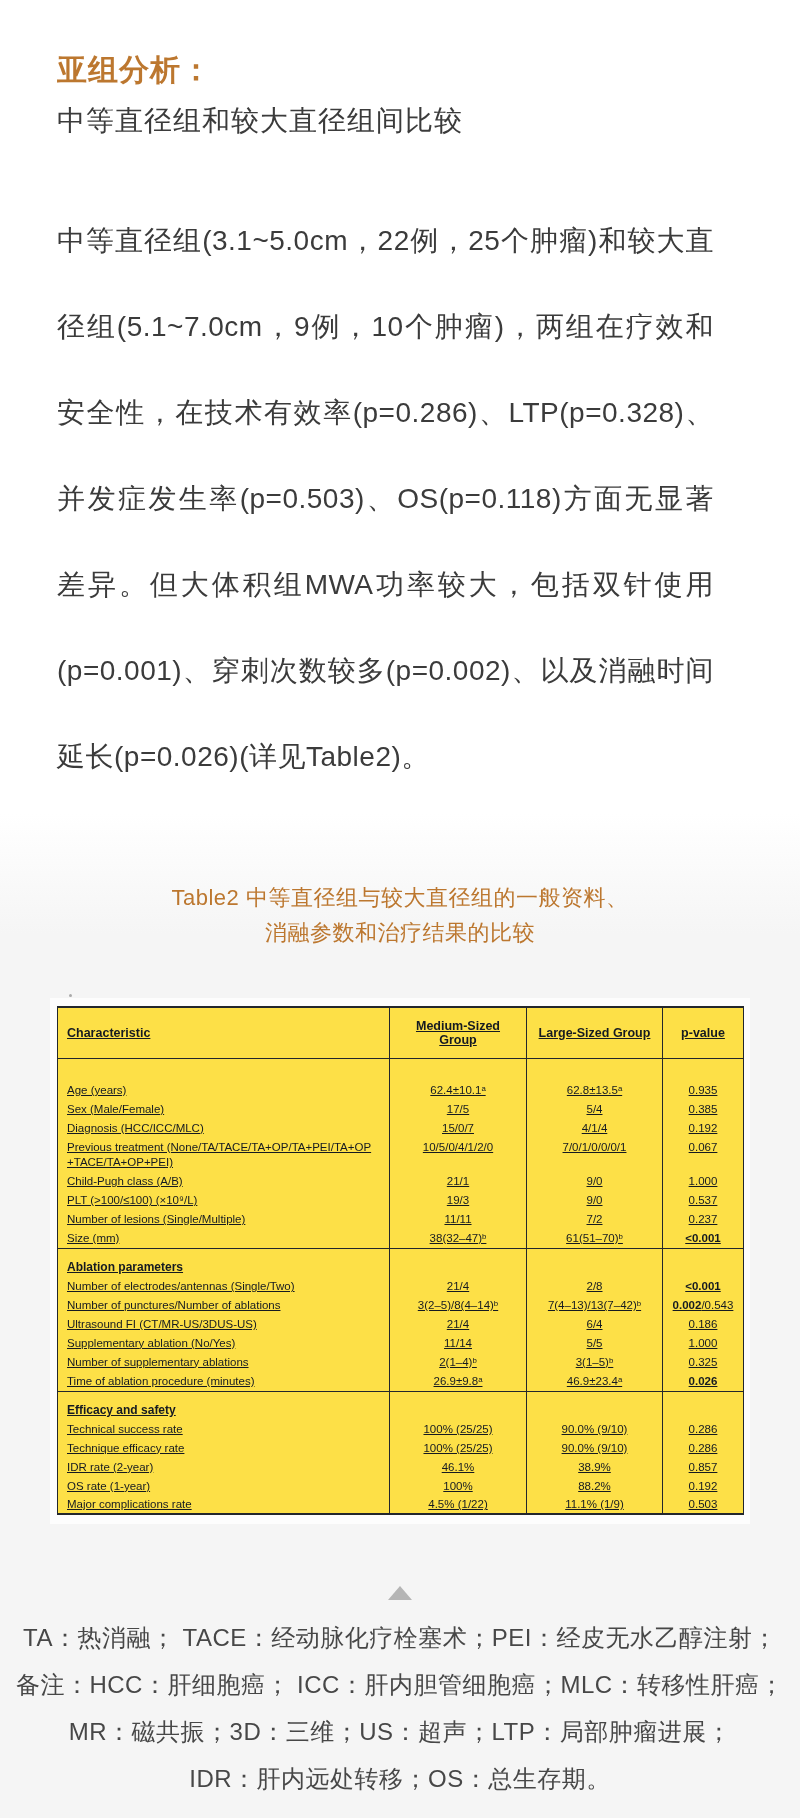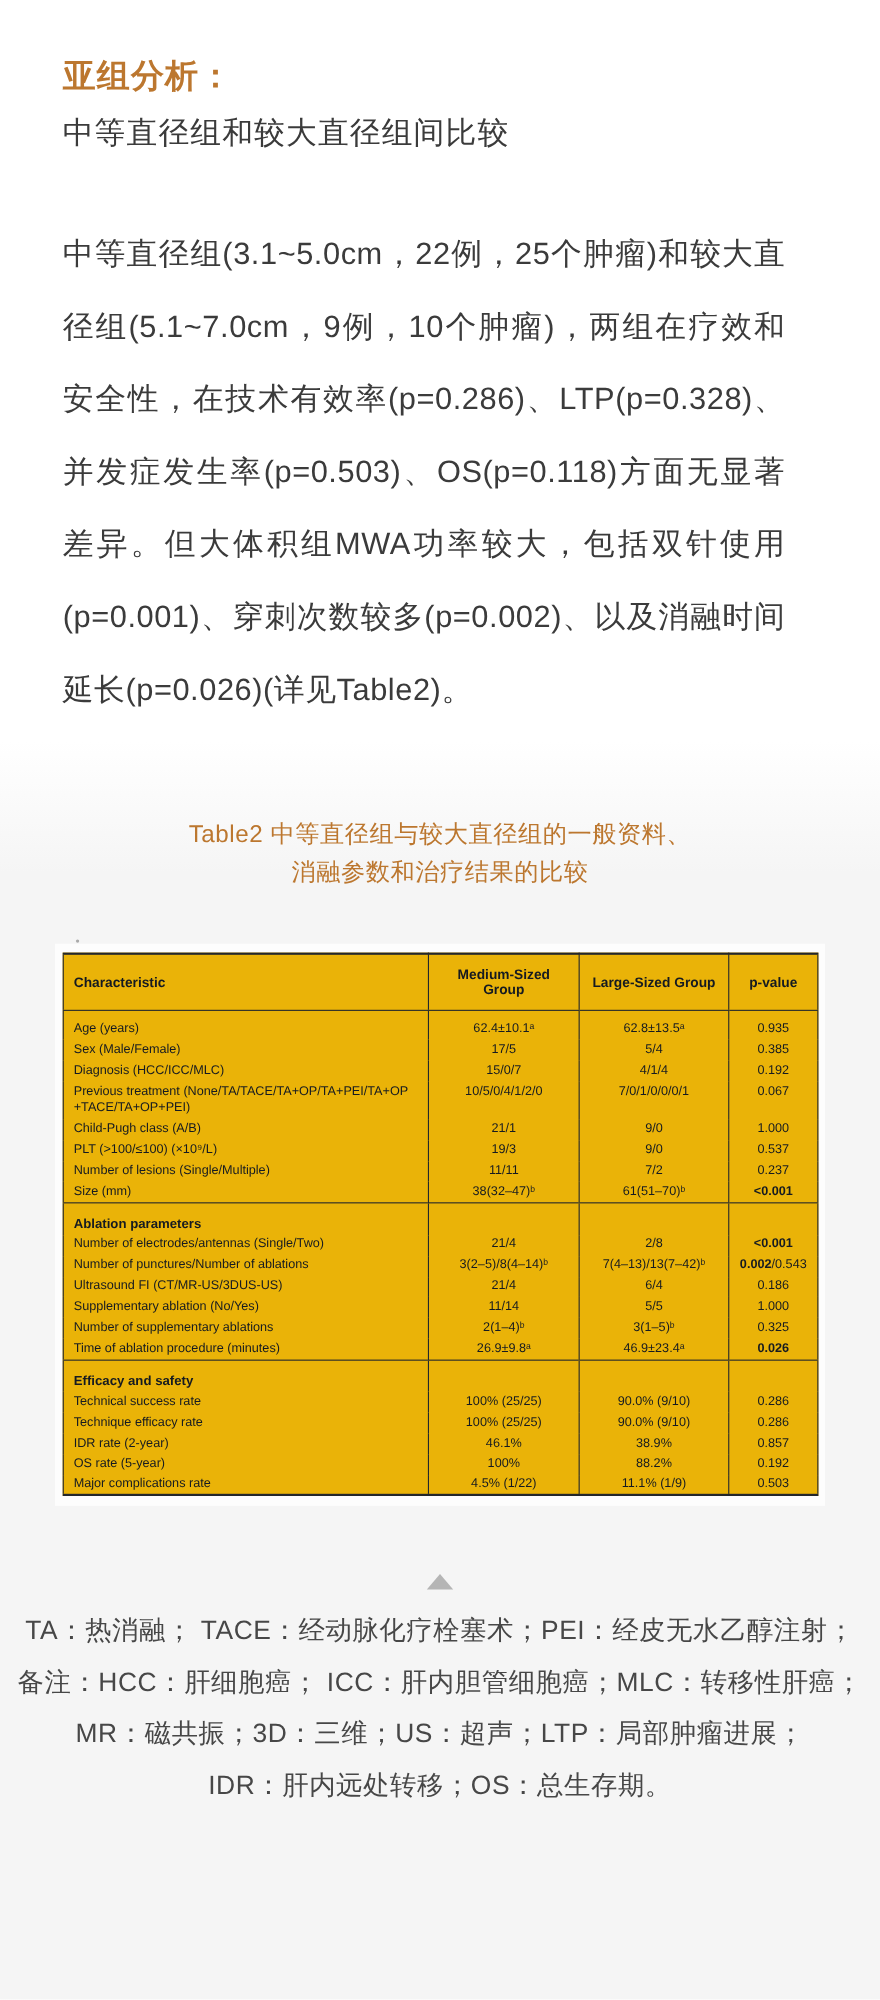--- a/index.html
+++ b/index.html
@@ -23,21 +23,21 @@
     letter-spacing:1px;
   }
   .subheading{
     color:var(--body_text,#3b3b3b);
     font-size:28px;font-weight:400;
     line-height:34px;margin:16px 0 0 0;
     letter-spacing:1px;
   }
   .paragraph{
     color:var(--body_text,#3b3b3b);
-    font-size:28px;line-height:66px;
+    font-size:28px;line-height:86px;
     margin:60px 0 0 0;
     text-align:justify;
     letter-spacing:0.5px;
   }
   
   .figure-section{
     flex:1;
     margin-top:14px;
     background-image:linear-gradient(180deg,#ffffff 0px,var(--section_background,#f5f5f5) 120px);
   }
@@ -60,21 +60,22 @@
     position:absolute;left:19px;top:-4px;
     width:3px;height:3px;border-radius:50%;
     background:#8a8a8a;opacity:.7;
   }
   table.t2{
     width:686px;table-layout:fixed;
     border-collapse:collapse;
     border:1.5px solid var(--table_border,#23272c);
     border-top-width:2px;border-bottom-width:2px;
     color:var(--table_text,#151a21);
-    background:#eab308;
+    background:#fde047;
+    text-decoration:underline;
   }
   table.t2 col.c1{width:332px;}
   table.t2 col.c2{width:137px;}
   table.t2 col.c3{width:136px;}
   table.t2 col.c4{width:81px;}
   table.t2 th{
     font-size:12.5px;font-weight:700;
     padding:11px 8px;
     border-bottom:1px solid var(--table_border,#23272c);
     text-align:center;
@@ -82,21 +83,21 @@
   table.t2 th.c-label{text-align:left;padding-left:9px;}
   table.t2 td{
     font-size:11.5px;line-height:1.38;
     padding:1.5px 8px;
     vertical-align:top;
   }
   table.t2 td.c-label{text-align:left;padding-left:9px;}
   table.t2 td.c-val{text-align:center;}
   table.t2 th:nth-child(n+2),
   table.t2 td:nth-child(n+2){border-left:1px solid var(--table_border,#23272c);}
-  table.t2 tr.first-row td{padding-top:9px;}
+  table.t2 tr.first-row td{padding-top:24px;}
   table.t2 tr.section-row td{
     border-top:1px solid var(--table_border,#23272c);
     padding-top:10px;padding-bottom:2px;
     font-weight:700;font-size:12px;
   }
   table.t2 tr.last-row td{padding-bottom:0;}
   table.t2 span.bold{font-weight:700;}
   
   .triangle-wrap{margin:62px auto 0 auto;width:24px;}
   .triangle{
@@ -258,21 +259,21 @@
               <td class="c-val">90.0% (9/10)</td>
               <td class="c-val"><span>0.286</span></td>
             </tr>
             <tr>
               <td class="c-label">IDR rate (2-year)</td>
               <td class="c-val">46.1%</td>
               <td class="c-val">38.9%</td>
               <td class="c-val"><span>0.857</span></td>
             </tr>
             <tr>
-              <td class="c-label">OS rate (5-year)</td>
+              <td class="c-label">OS rate (1-year)</td>
               <td class="c-val">100%</td>
               <td class="c-val">88.2%</td>
               <td class="c-val"><span>0.192</span></td>
             </tr>
             <tr class="last-row">
               <td class="c-label">Major complications rate</td>
               <td class="c-val">4.5% (1/22)</td>
               <td class="c-val">11.1% (1/9)</td>
               <td class="c-val"><span>0.503</span></td>
             </tr>

